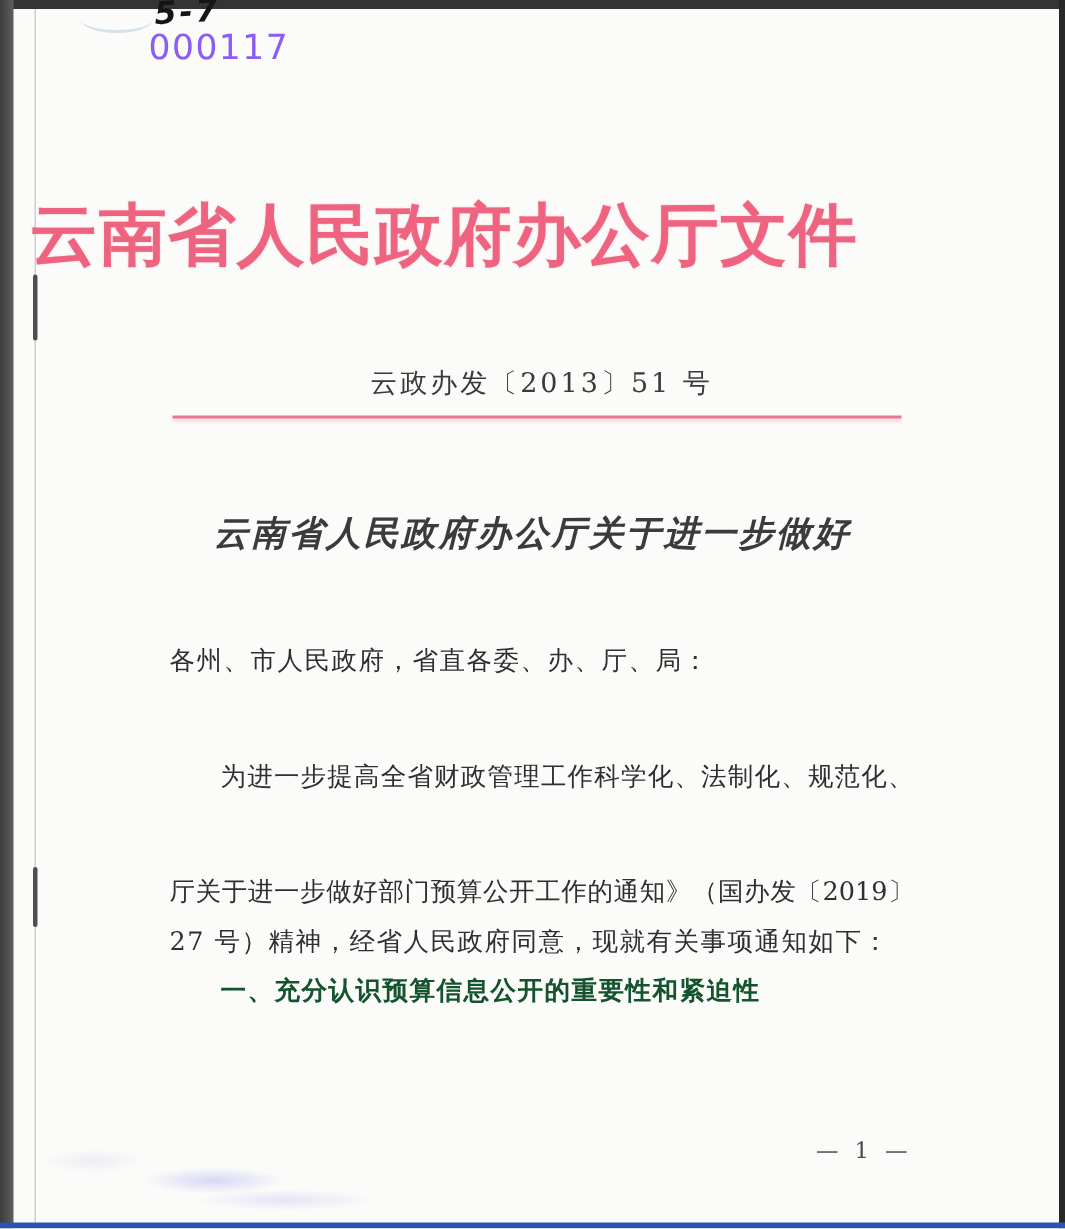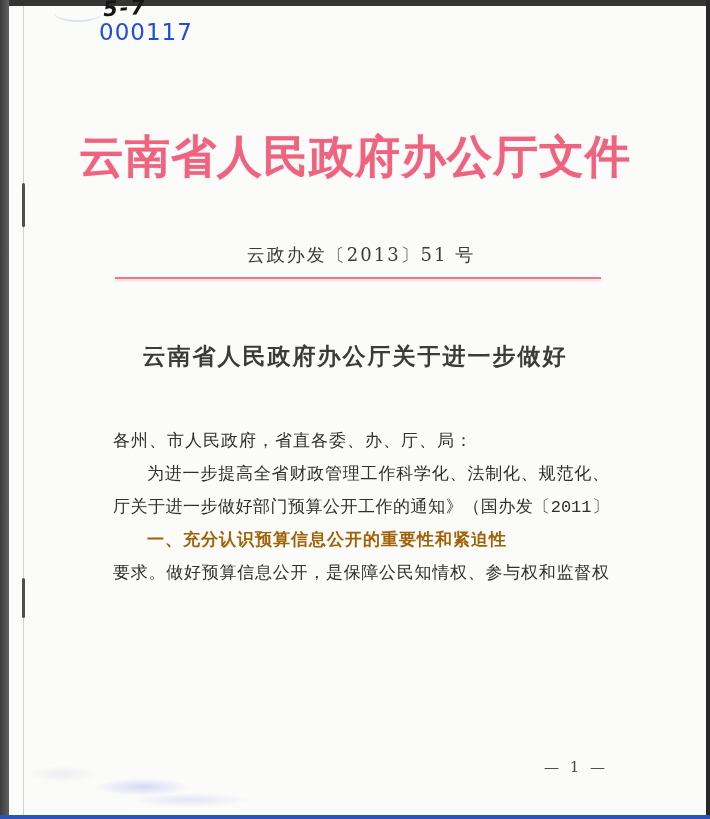--- a/index.html
+++ b/index.html
@@ -23,40 +23,40 @@
   .crease .seg.s2{top:572px;height:40px;}
   
   .pencil-arc{position:absolute;left:54px;top:4px;width:48px;height:16px;
     border-bottom:2px solid rgba(130,170,195,.30);border-radius:50%;}
   
   .handwritten{position:absolute;left:103px;top:-4px;font-family:"DejaVu Sans",sans-serif;
     font-style:italic;font-weight:bold;font-size:21px;color:#151515;letter-spacing:2px;
     transform:rotate(-3deg);}
   
   .stamp{position:absolute;left:99px;top:19px;font-family:"DejaVu Sans","Liberation Sans",sans-serif;
-    font-size:23px;color:#1d4ed8;letter-spacing:1px;}
+    font-size:23px;color:#8b5cf6;letter-spacing:1px;}
   
-  .letterhead{position:absolute;top:127px;left:20px;right:20px;text-align:center;
+  .letterhead{position:absolute;top:127px;left:20px;right:20px;
     font-size:45px;font-weight:bold;color:var(--letterhead-red,#ee6480);letter-spacing:1px;
     text-shadow:0 0 1px rgba(238,100,128,.55);white-space:nowrap;}
   
   .doc-number{position:absolute;top:243px;left:0;right:0;text-align:center;
     font-size:18px;color:#3a3a3a;letter-spacing:2px;margin-left:12px;}
   
   .red-rule{position:absolute;left:115px;top:277px;width:486px;height:2px;
     background:var(--divider-red,#e8788f);box-shadow:0 2px 2px rgba(238,140,160,.35);}
   
   .doc-title{position:absolute;top:337px;left:0;right:0;text-align:center;
-    font-size:23px;font-weight:bold;color:#3b3b3b;line-height:37px;letter-spacing:2px;}
+    font-size:23px;font-weight:bold;color:#3b3b3b;line-height:37px;letter-spacing:2px;font-style:italic;}
   
   .body{position:absolute;left:113px;top:425px;width:496px;font-size:17px;color:#2f2f2f;}
-  .body-line{height:33px;line-height:33px;letter-spacing:1px;overflow:hidden;font-family:Liberation Mono, monospace;}
+  .body-line{height:33px;line-height:33px;letter-spacing:1px;overflow:hidden;}
   .body-line.indent{padding-left:34px;}
-  .body-line.bold{font-weight:bold;color:#a16207;letter-spacing:1px;}
-  .body-line.spread{text-align:justify;text-align-last:justify;letter-spacing:0;}
+  .body-line.bold{font-weight:bold;color:#14532d;letter-spacing:1px;}
+  .body-line.spread{text-align:justify;text-align-last:justify;letter-spacing:0;margin-top:44px;}
   
   .page-number{position:absolute;top:758px;left:536px;width:80px;text-align:center;
     font-size:15px;color:#4a4a4a;letter-spacing:3px;white-space:nowrap;}
   
   .smudge{position:absolute;border-radius:50%;pointer-events:none;}
   .smudge.a{left:95px;top:778px;width:95px;height:18px;
     background:radial-gradient(ellipse at center,rgba(120,125,235,.28),rgba(120,125,235,0) 70%);}
   .smudge.b{left:130px;top:793px;width:120px;height:14px;
     background:radial-gradient(ellipse at center,rgba(120,130,235,.18),rgba(120,130,235,0) 70%);}
   .smudge.c{left:28px;top:766px;width:70px;height:16px;
@@ -89,23 +89,23 @@
 
   <div class="red-rule"></div>
 
   <div class="doc-title">
     <div>云南省人民政府办公厅关于进一步做好</div>
   </div>
 
   <div class="body" id="body">
       <div class="body-line">各州、市人民政府，省直各委、办、厅、局：</div>
       <div class="body-line indent spread">为进一步提高全省财政管理工作科学化、法制化、规范化、</div>
-      <div class="body-line spread">厅关于进一步做好部门预算公开工作的通知》（国办发〔2011〕</div>
+      <div class="body-line spread">厅关于进一步做好部门预算公开工作的通知》（国办发〔2019〕</div>
+      <div class="body-line">27 号）精神，经省人民政府同意，现就有关事项通知如下：</div>
       <div class="body-line indent bold">一、充分认识预算信息公开的重要性和紧迫性</div>
-      <div class="body-line spread">要求。做好预算信息公开，是保障公民知情权、参与权和监督权</div>
     </div>
 
   <div class="page-number">— 1 —</div>
 
   <div class="smudge a"></div>
   <div class="smudge b"></div>
   <div class="smudge c"></div>
 </div>
 
 </body></html>

